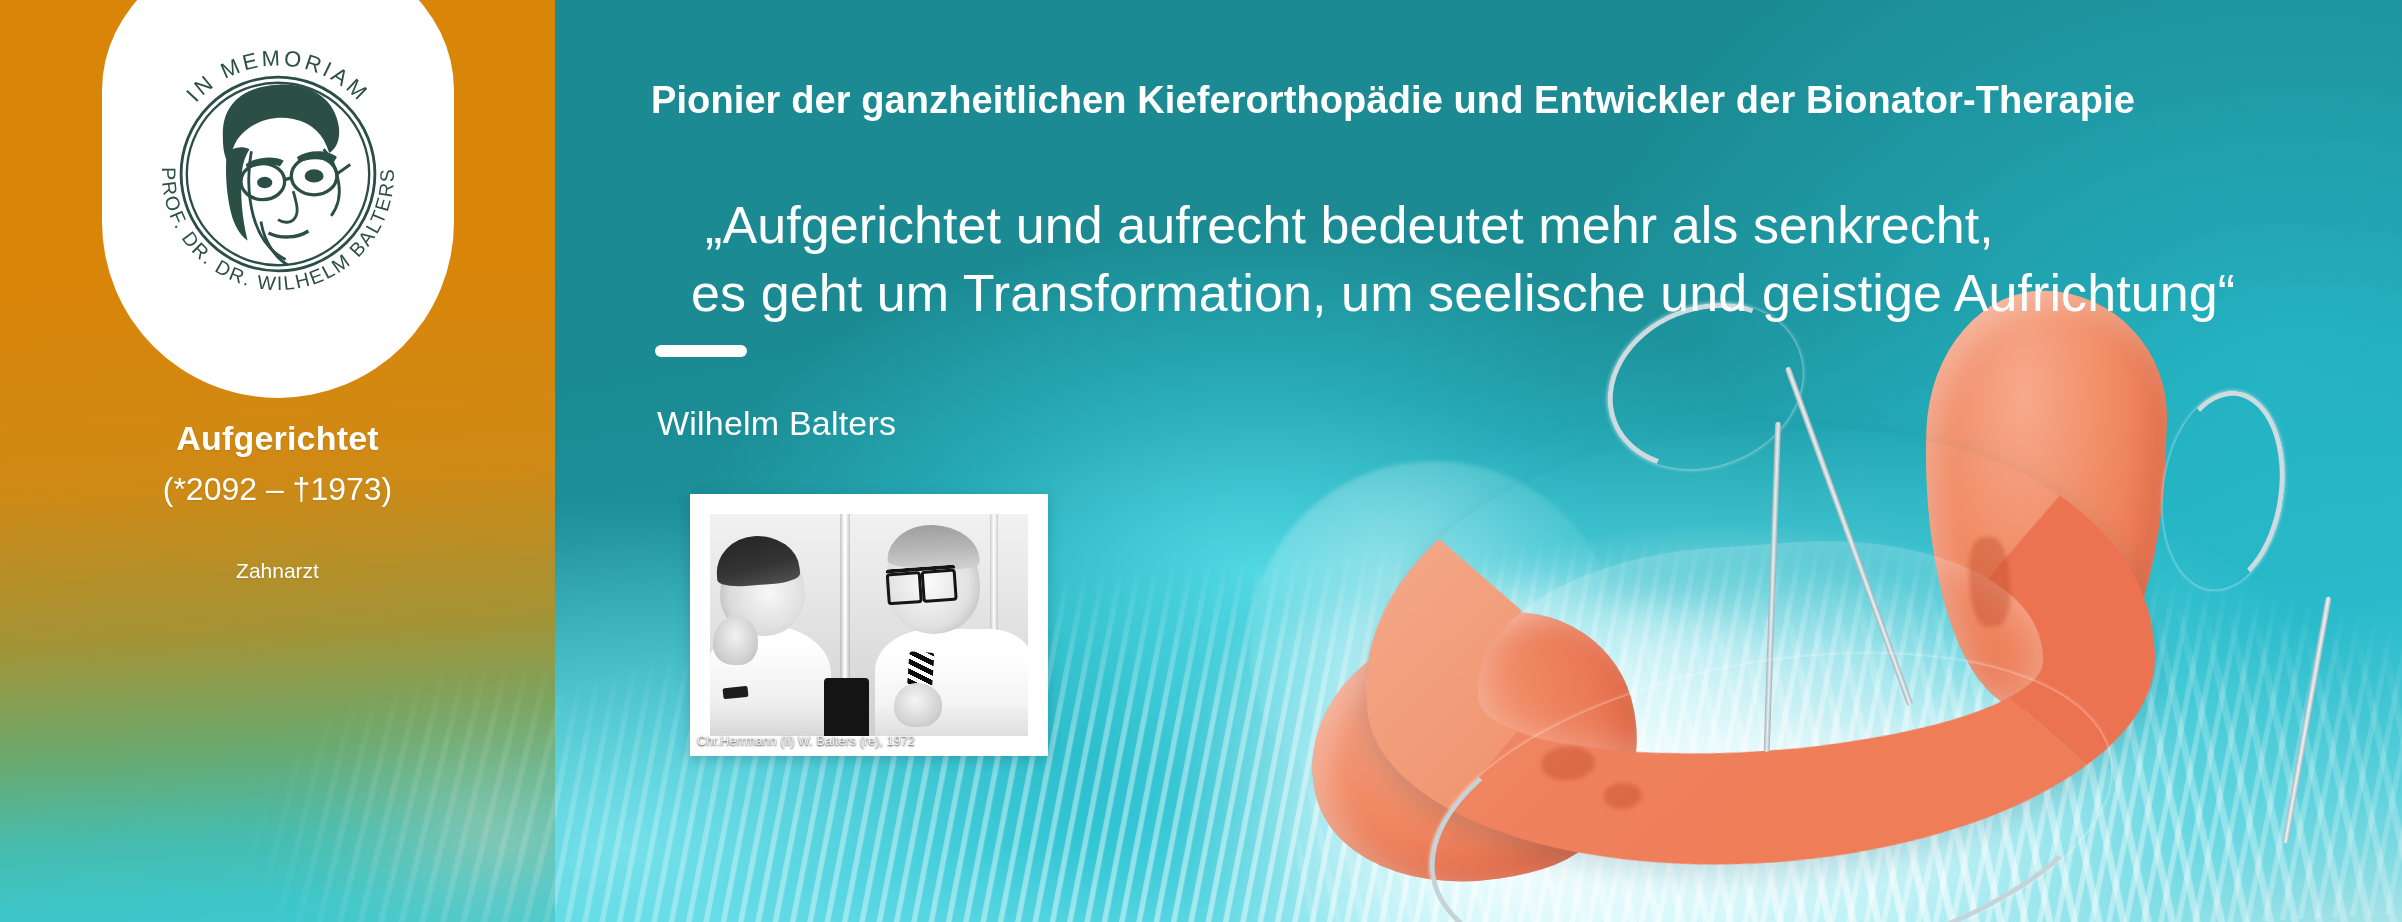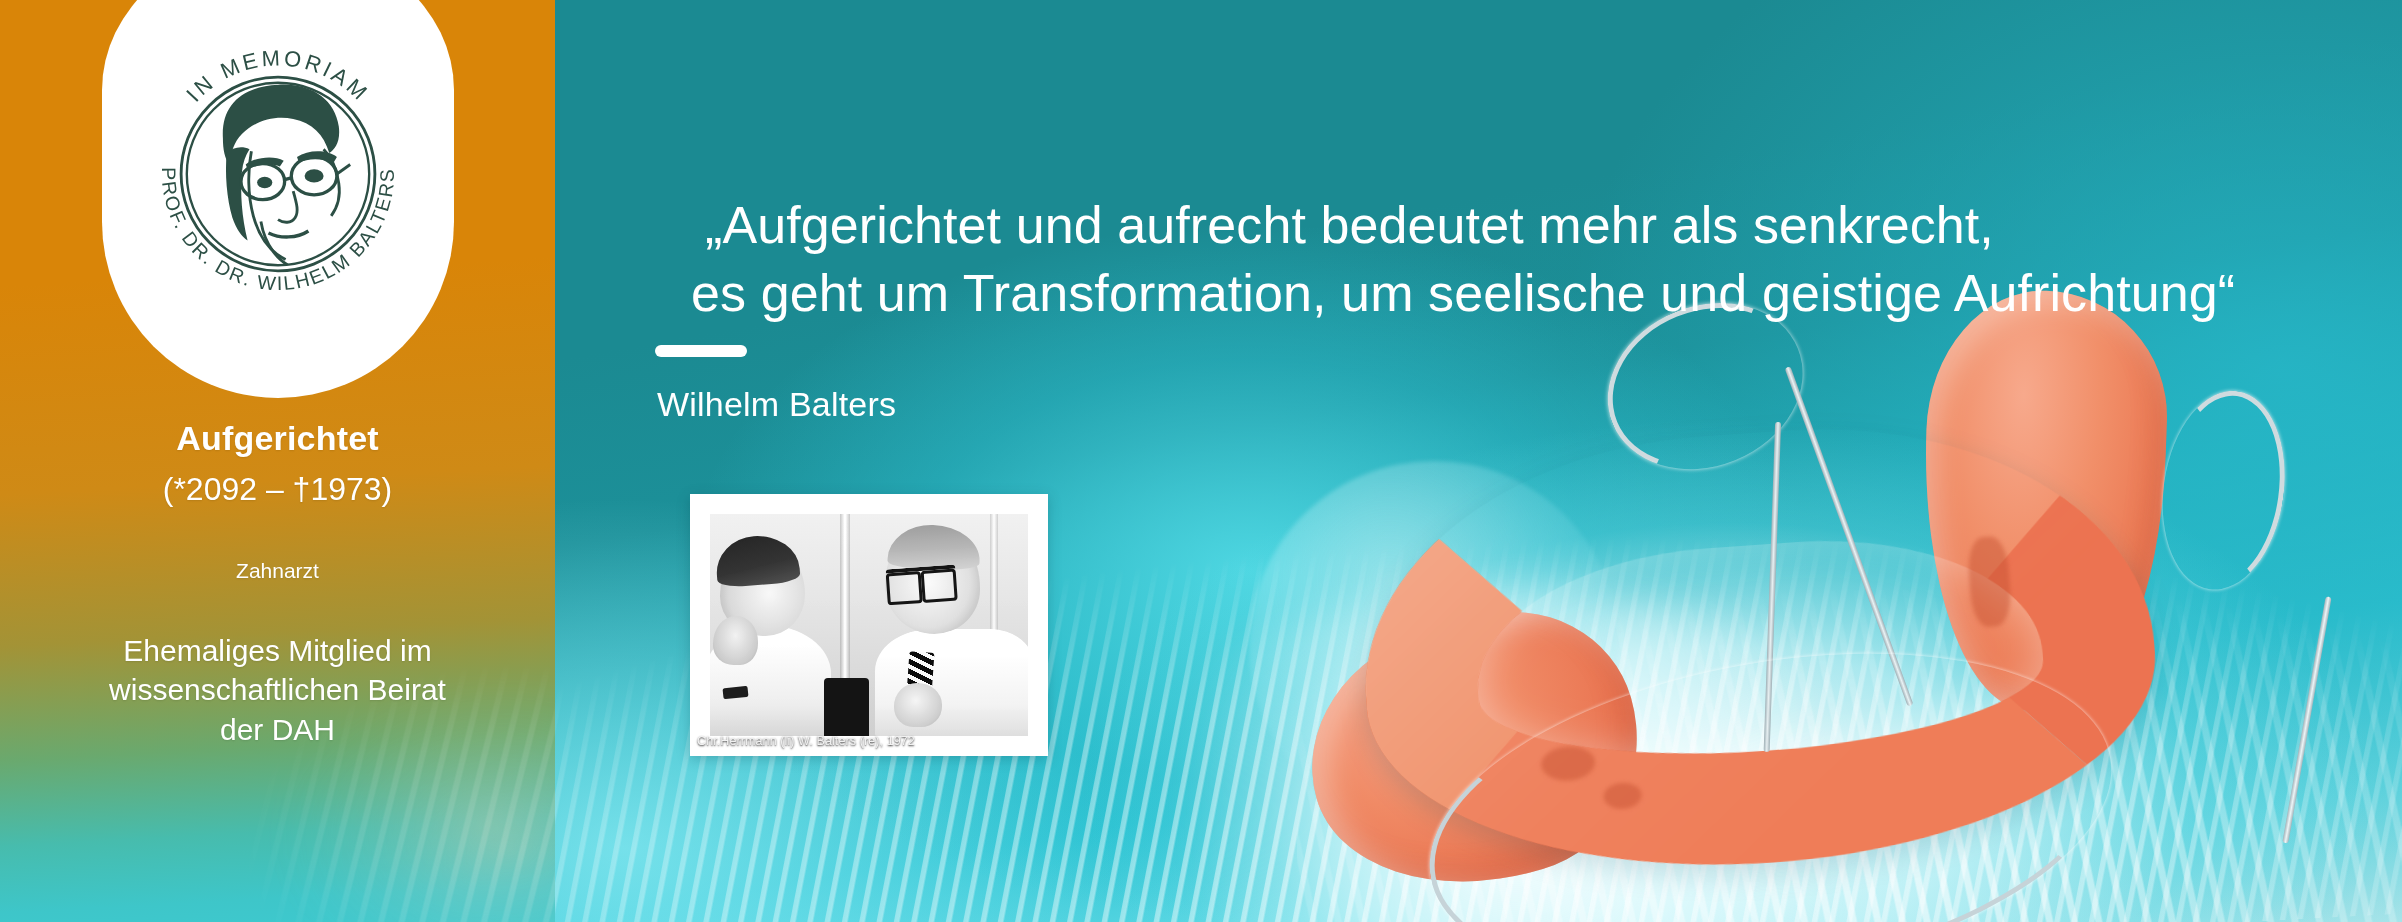--- a/index.html
+++ b/index.html
@@ -345,21 +345,21 @@
     left: 100px;
     top: 345px;
     width: 92px;
     height: 12px;
     background: #ffffff;
     border-radius: 6px;
   }
   .attribution {
     position: absolute;
     left: 102px;
-    top: 385px;
+    top: 404px;
     color: #ffffff;
     font-size: 34px;
     font-weight: 400;
     letter-spacing: .2px;
   }
 
   
   .photo-frame {
     position: absolute;
     left: 95px;
@@ -590,26 +590,26 @@
             <textPath href="#arcBottom" startOffset="50%" text-anchor="middle">PROF. DR. DR. WILHELM BALTERS</textPath>
           </text>
         </svg>
       </div>
     </div>
 
     <div class="sidebar-text">
       <div class="s-country">Aufgerichtet</div>
       <div class="s-dates">(*2092 – †1973)</div>
       <div class="s-role">Zahnarzt</div>
-      <div class="s-note">Ehemaliges Mitglied im wissenschaftlichen Beirat der DAH</div>
     </div>
   </aside>
 
   <section class="content">
 
+    <h1 class="headline">Pionier der ganzheitlichen Kieferorthopädie und Entwickler der Bionator-Therapie</h1>
 
     <blockquote class="quote">
       <div class="quote-line-1">„Aufgerichtet und aufrecht bedeutet mehr als senkrecht,</div>
       <div class="quote-line-2">es geht um Transformation, um seelische und geistige Aufrichtung“</div>
     </blockquote>
 
     <div class="divider"></div>
 
     <div class="attribution">Wilhelm Balters</div>
 

